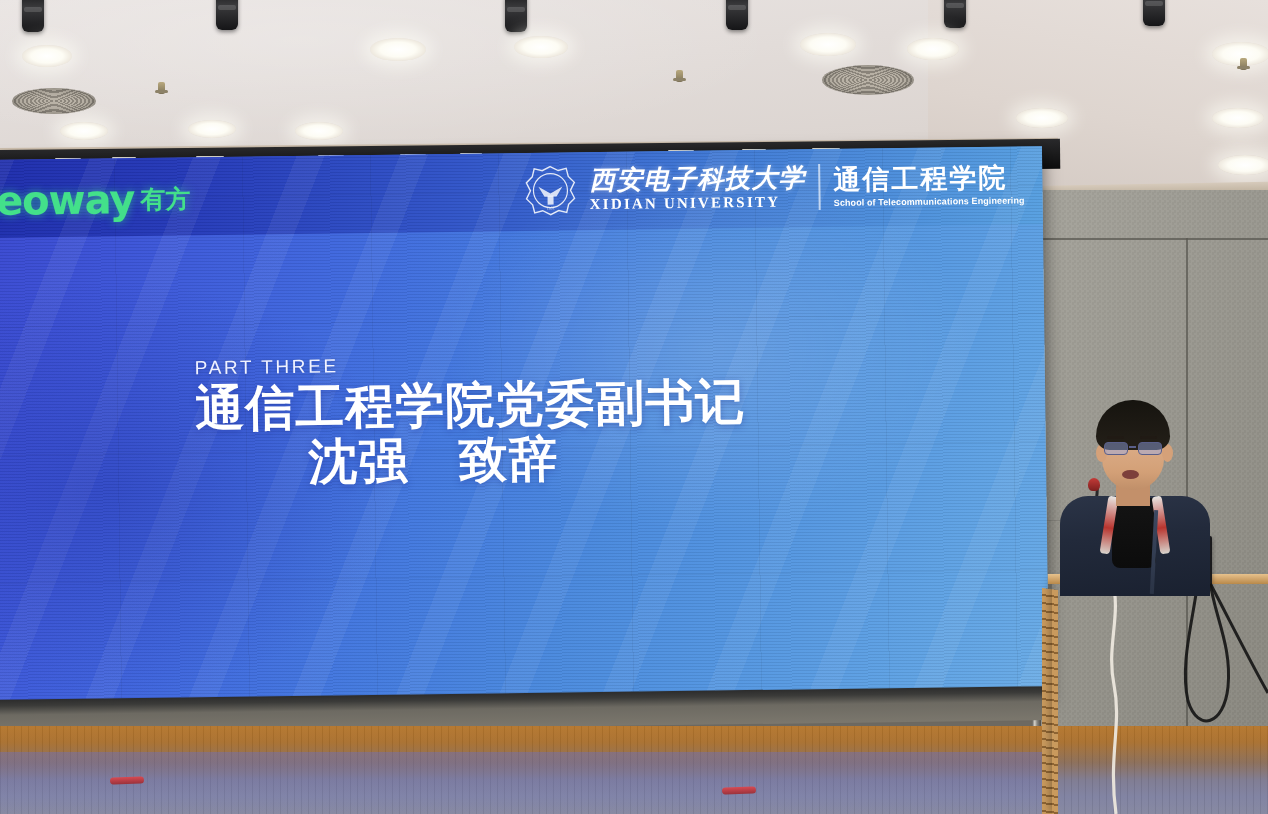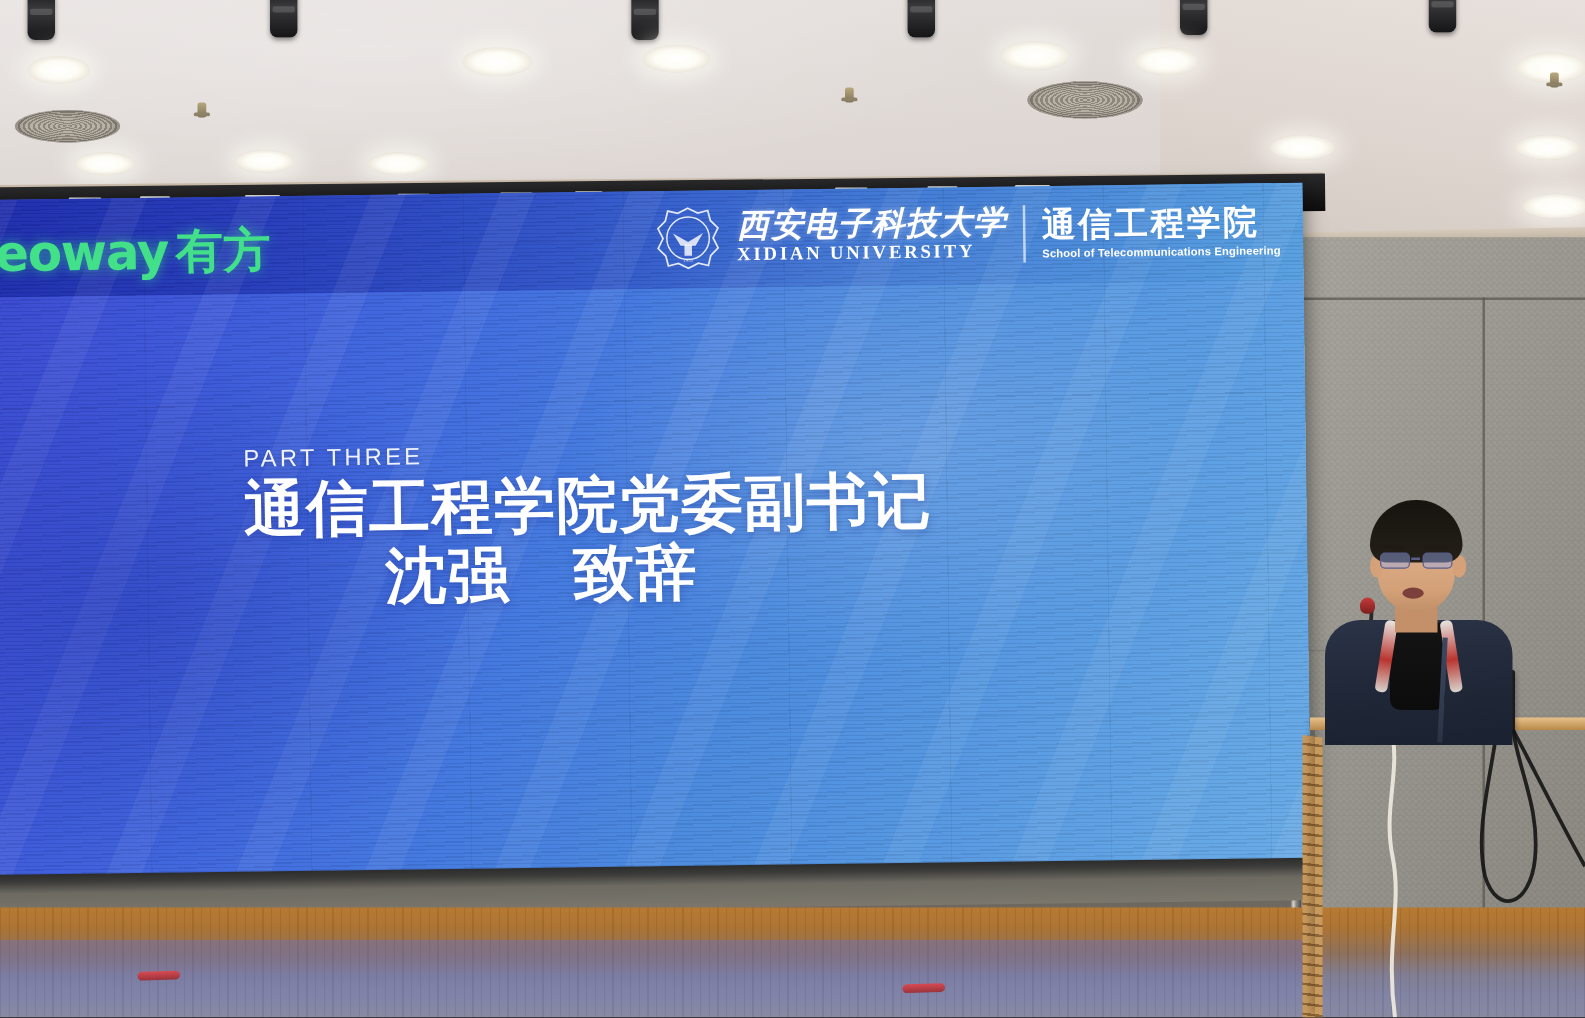--- a/index.html
+++ b/index.html
@@ -129,21 +129,21 @@
   
   .neoway{
     position:absolute;left:-18px;top:18px;display:flex;align-items:center;gap:6px;
   }
   .neoway-mark{
     font-size:40px;font-weight:700;letter-spacing:-1px;color:#43e08a;
     font-family:"DejaVu Sans", sans-serif;
     text-shadow:0 0 9px rgba(60,230,140,.55);
   }
   .neoway-cn{
-    font-size:38px;font-weight:700;color:#43e08a;
+    font-size:25px;font-weight:700;color:#43e08a;
     text-shadow:0 0 9px rgba(60,230,140,.5);
   }
 
   
   .xidian{
     position:absolute;right:18px;top:12px;display:flex;align-items:center;gap:13px;
   }
   .seal{width:52px;height:52px;position:relative;flex:0 0 auto;opacity:.95;}
   .xd-names{display:flex;flex-direction:column;align-items:flex-start;}
   .xd-cn{

